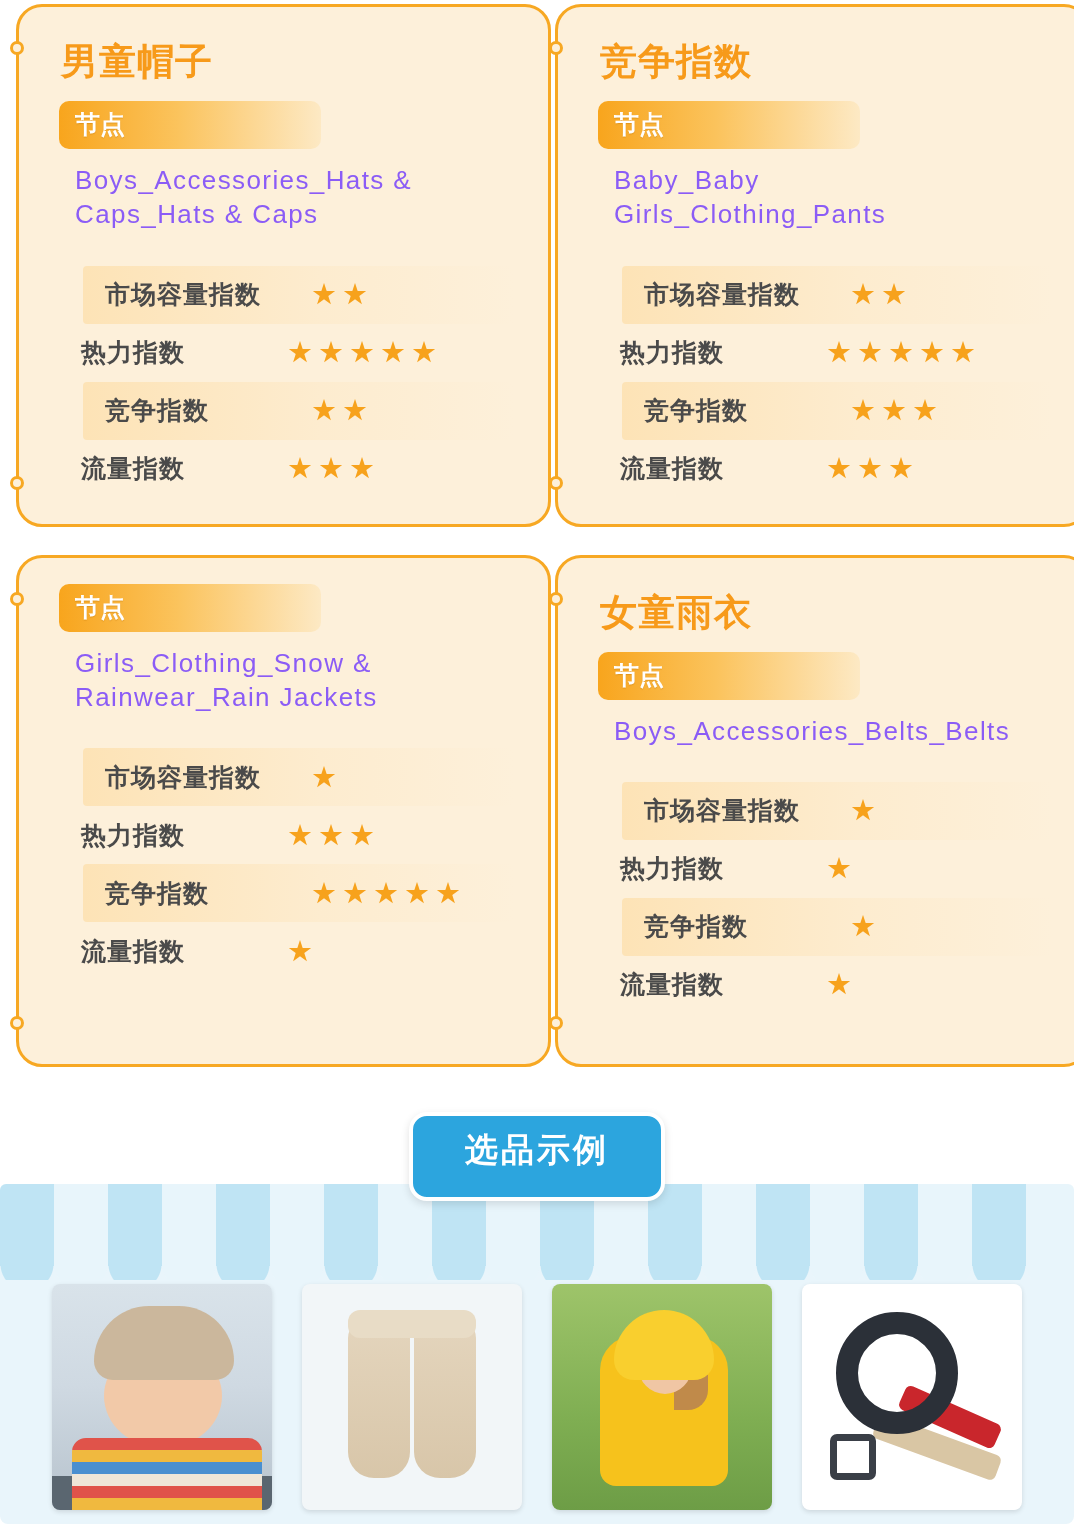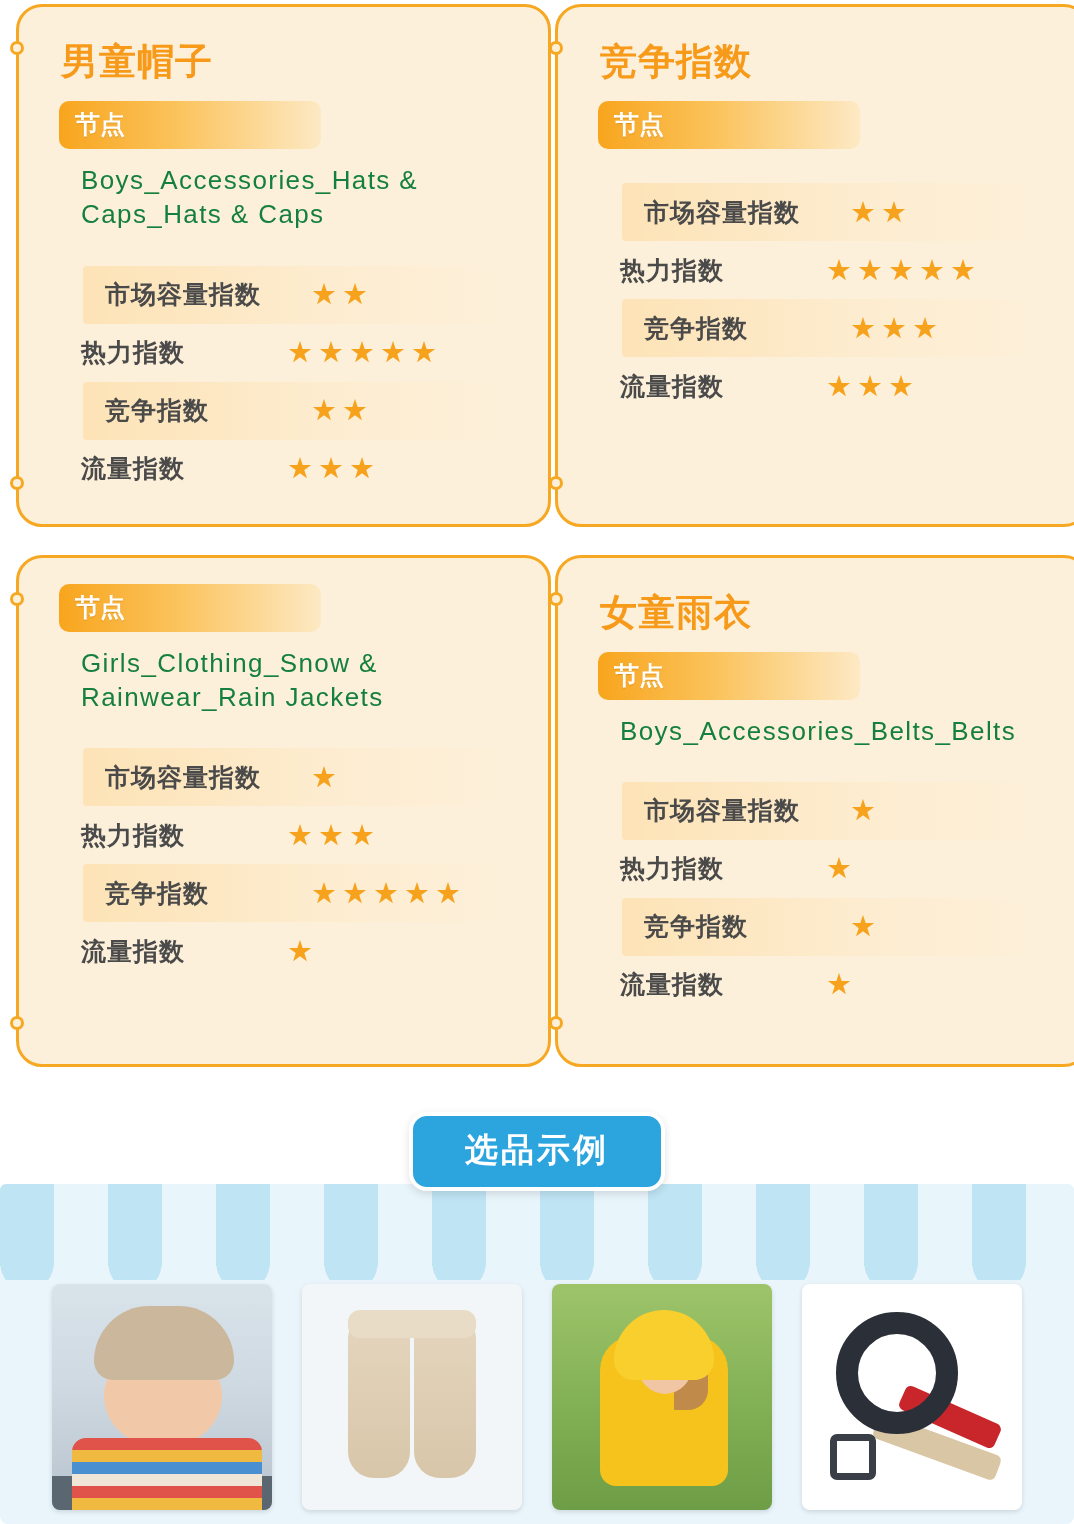--- a/index.html
+++ b/index.html
@@ -65,24 +65,24 @@
     box-sizing:border-box;
   }
   .node-tag span{
     font-size:25px;
     font-weight:bold;
     color:#ffffff;
     text-shadow:0 1px 1px rgba(180,110,0,.35);
   }
 
   .node-value{
-    margin:14px 0 0 22px;
+    margin:14px 0 0 16px;
     font-size:26px;
     line-height:1.32;
-    color:#15803d;
+    color:#8b5cf6;
     letter-spacing:1.4px;
     max-width:420px;
     word-break:break-word;
   }
 
   .metrics{
     margin-top:34px;
   }
   .metric{
     display:flex;
@@ -120,21 +120,21 @@
     height:412px;
   }
   .ribbon{
     position:absolute;
     left:50%;
     transform:translateX(-50%);
     top:0;
     background:#2ca5de;
     border:4px solid #ffffff;
     border-radius:18px;
-    padding:12px 52px 14px;
+    padding:12px 52px 24px;
     box-shadow:0 3px 8px rgba(0,0,0,.12);
     z-index:4;
   }
   .ribbon span{
     font-size:33px;
     font-weight:bold;
     color:#ffffff;
     letter-spacing:3px;
   }
 
@@ -239,20 +239,21 @@
     </div>
   </div>
 
   <div class="card">
     <div class="hole h1"></div>
     <div class="hole h2"></div>
     <div class="card-title">竞争指数</div>
     <div class="node-tag">
       <span>节点</span>
     </div>
+    <div class="node-value">Baby_Baby Girls_Clothing_Pants</div>
     <div class="metrics">
       <div class="metric alt">
         <div class="metric-label">市场容量指数</div>
         <div class="stars">★★</div>
       </div>
       <div class="metric">
         <div class="metric-label">热力指数</div>
         <div class="stars">★★★★★</div>
       </div>
       <div class="metric alt">

